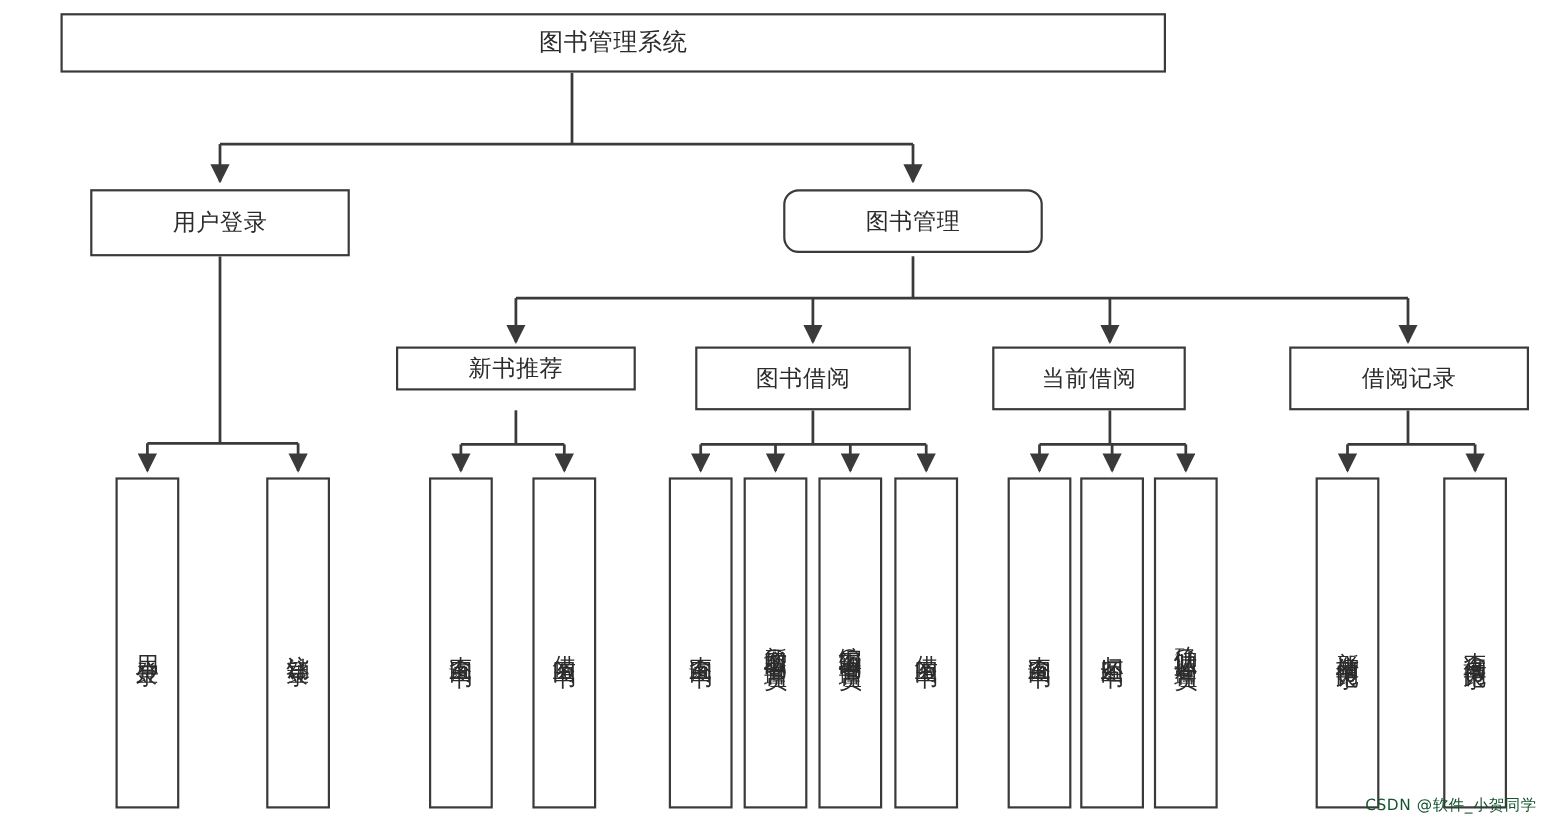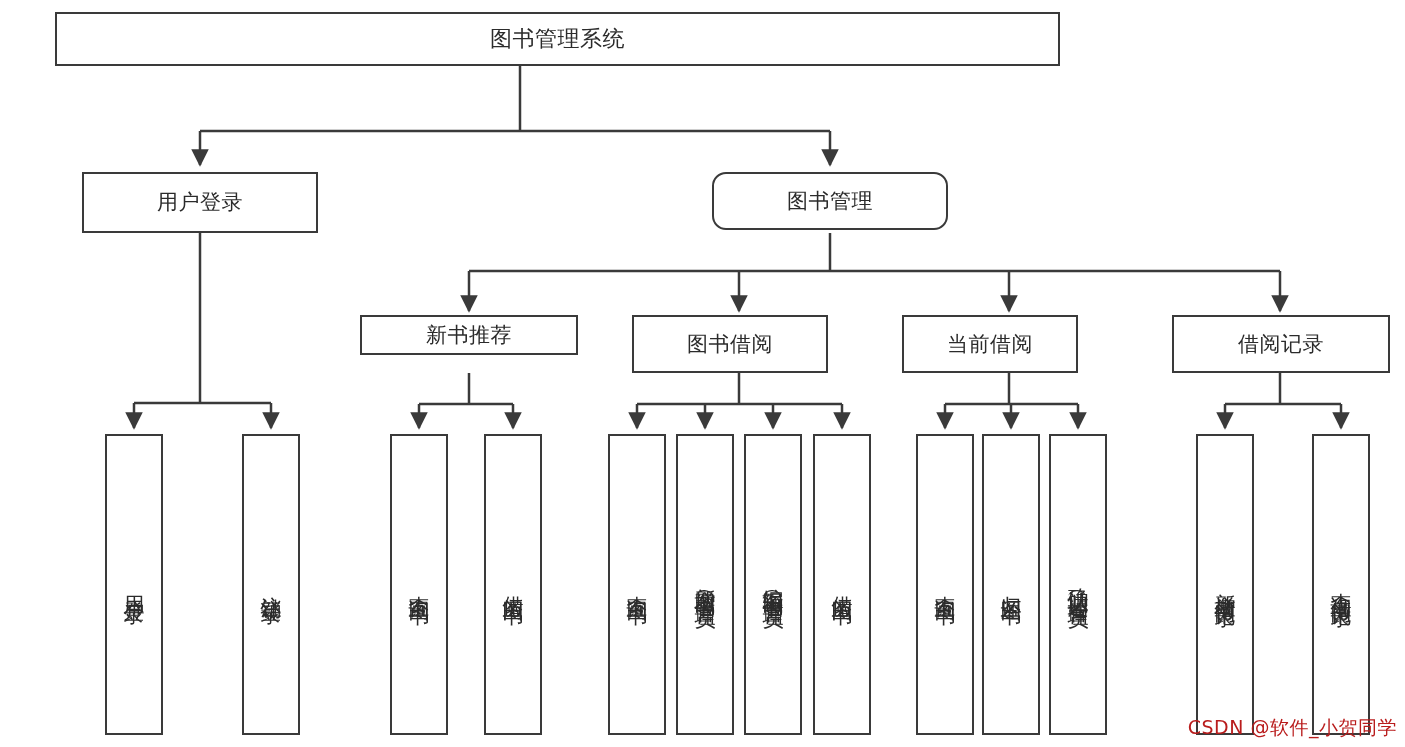--- a/index.html
+++ b/index.html
@@ -62,22 +62,22 @@
     text-orientation: upright;
     font-size: 21px;
     line-height: 1.05;
     letter-spacing: 3px;
     max-height: 100%;
   }
   #watermark {
     position: absolute;
     right: 8px;
     bottom: 6px;
-    font-size: 19px;
-    color: #b91c1c;
+    font-size: 14px;
+    color: #14532d;
     letter-spacing: 0.5px;
     white-space: nowrap;
     font-family: "DejaVu Sans", "Liberation Sans", sans-serif;
   }
 </style>
 </head>
 <body>
 
 <div id="diagram-canvas">
 

